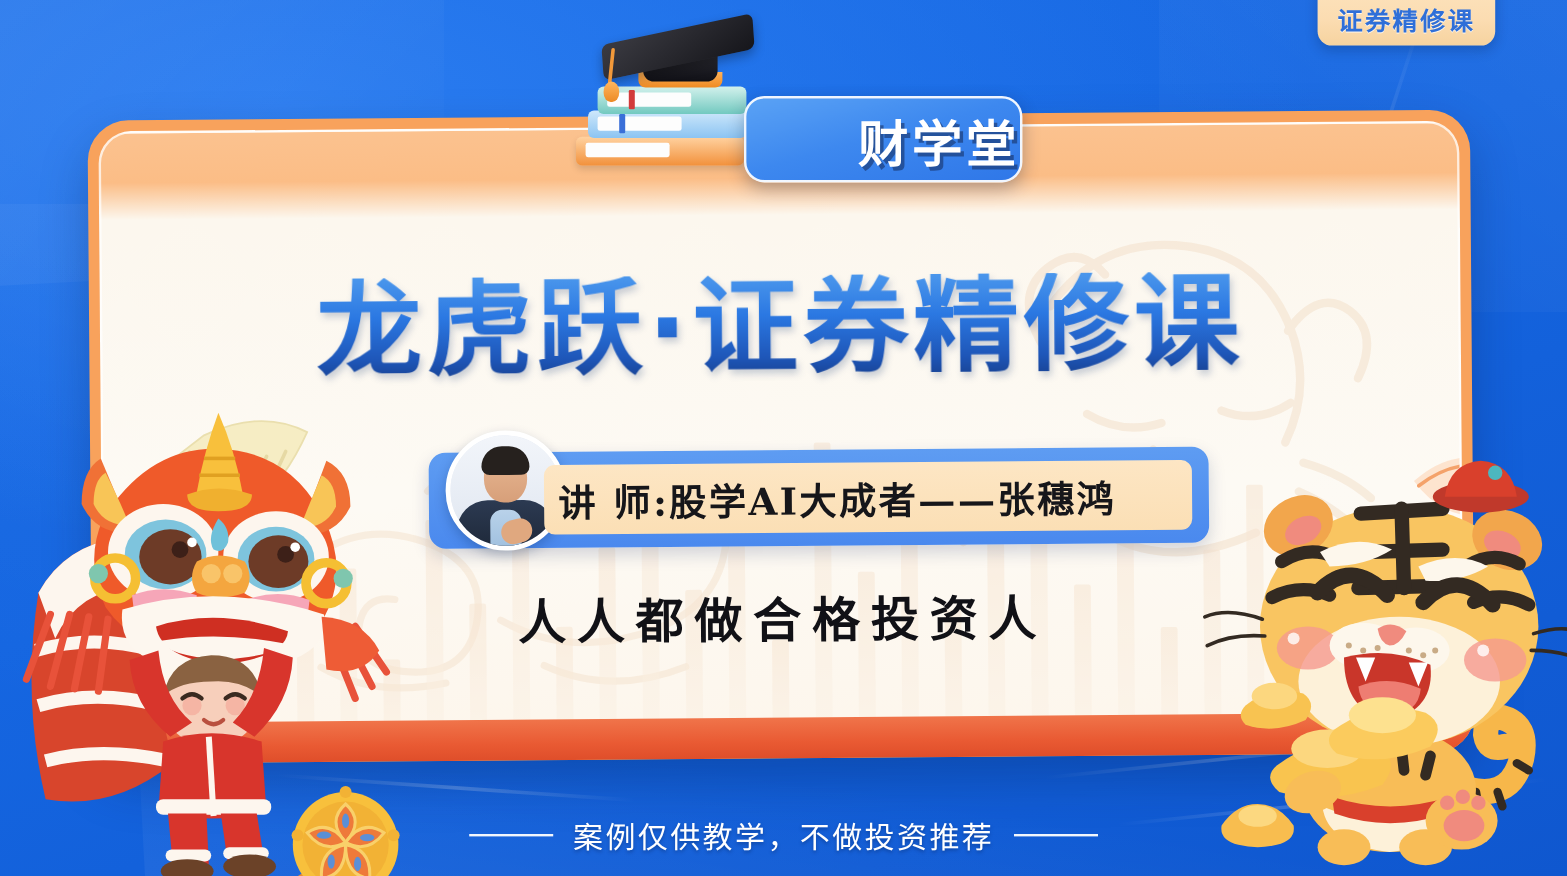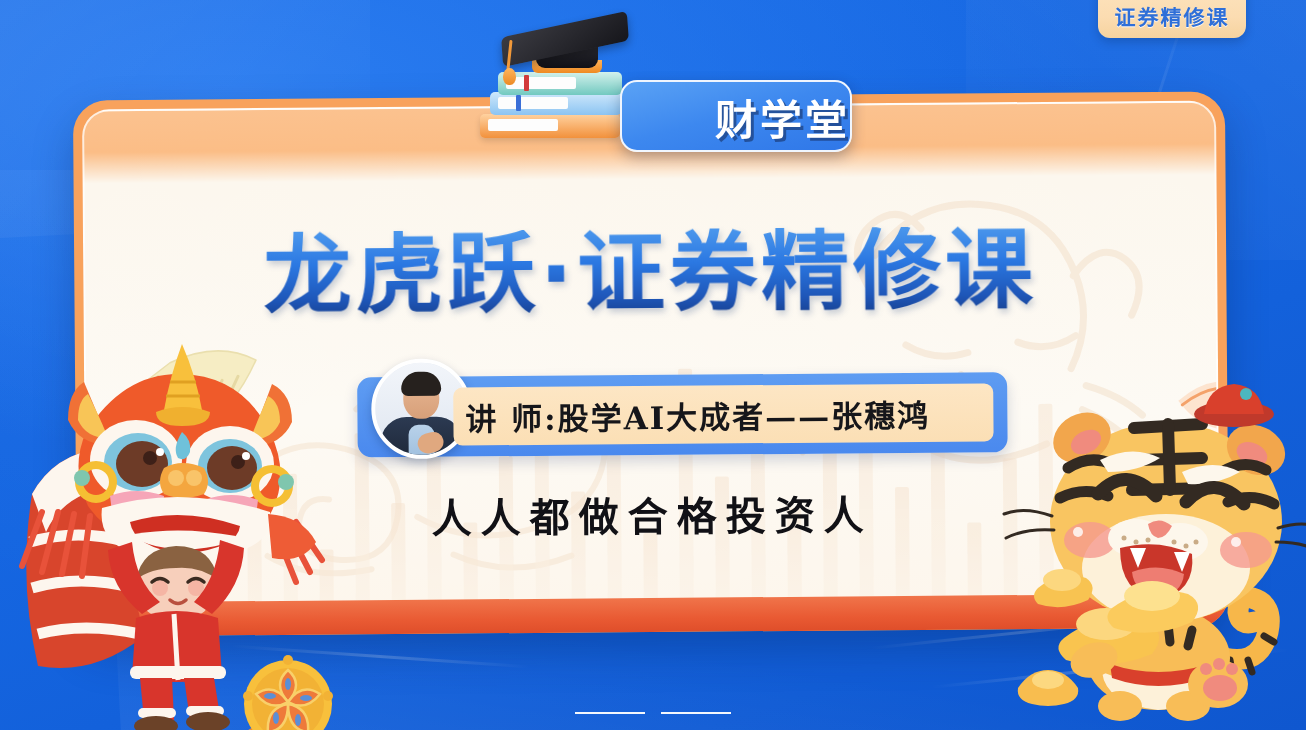--- a/index.html
+++ b/index.html
@@ -575,16 +575,17 @@
         <ellipse cx="48" cy="46" rx="6" ry="3"></ellipse>
       </g>
       <circle cx="66" cy="10" r="5" fill="#f2b235"></circle>
       <circle cx="106" cy="46" r="5" fill="#f2b235"></circle>
       <circle cx="26" cy="46" r="5" fill="#f2b235"></circle>
     </svg>
   </div>
 
   <div id="disclaimer">
     <span class="rule"></span>
+    <span>案例仅供教学，不做投资推荐</span>
     <span class="rule"></span>
   </div>
 
 </div>
 
 </body></html>

